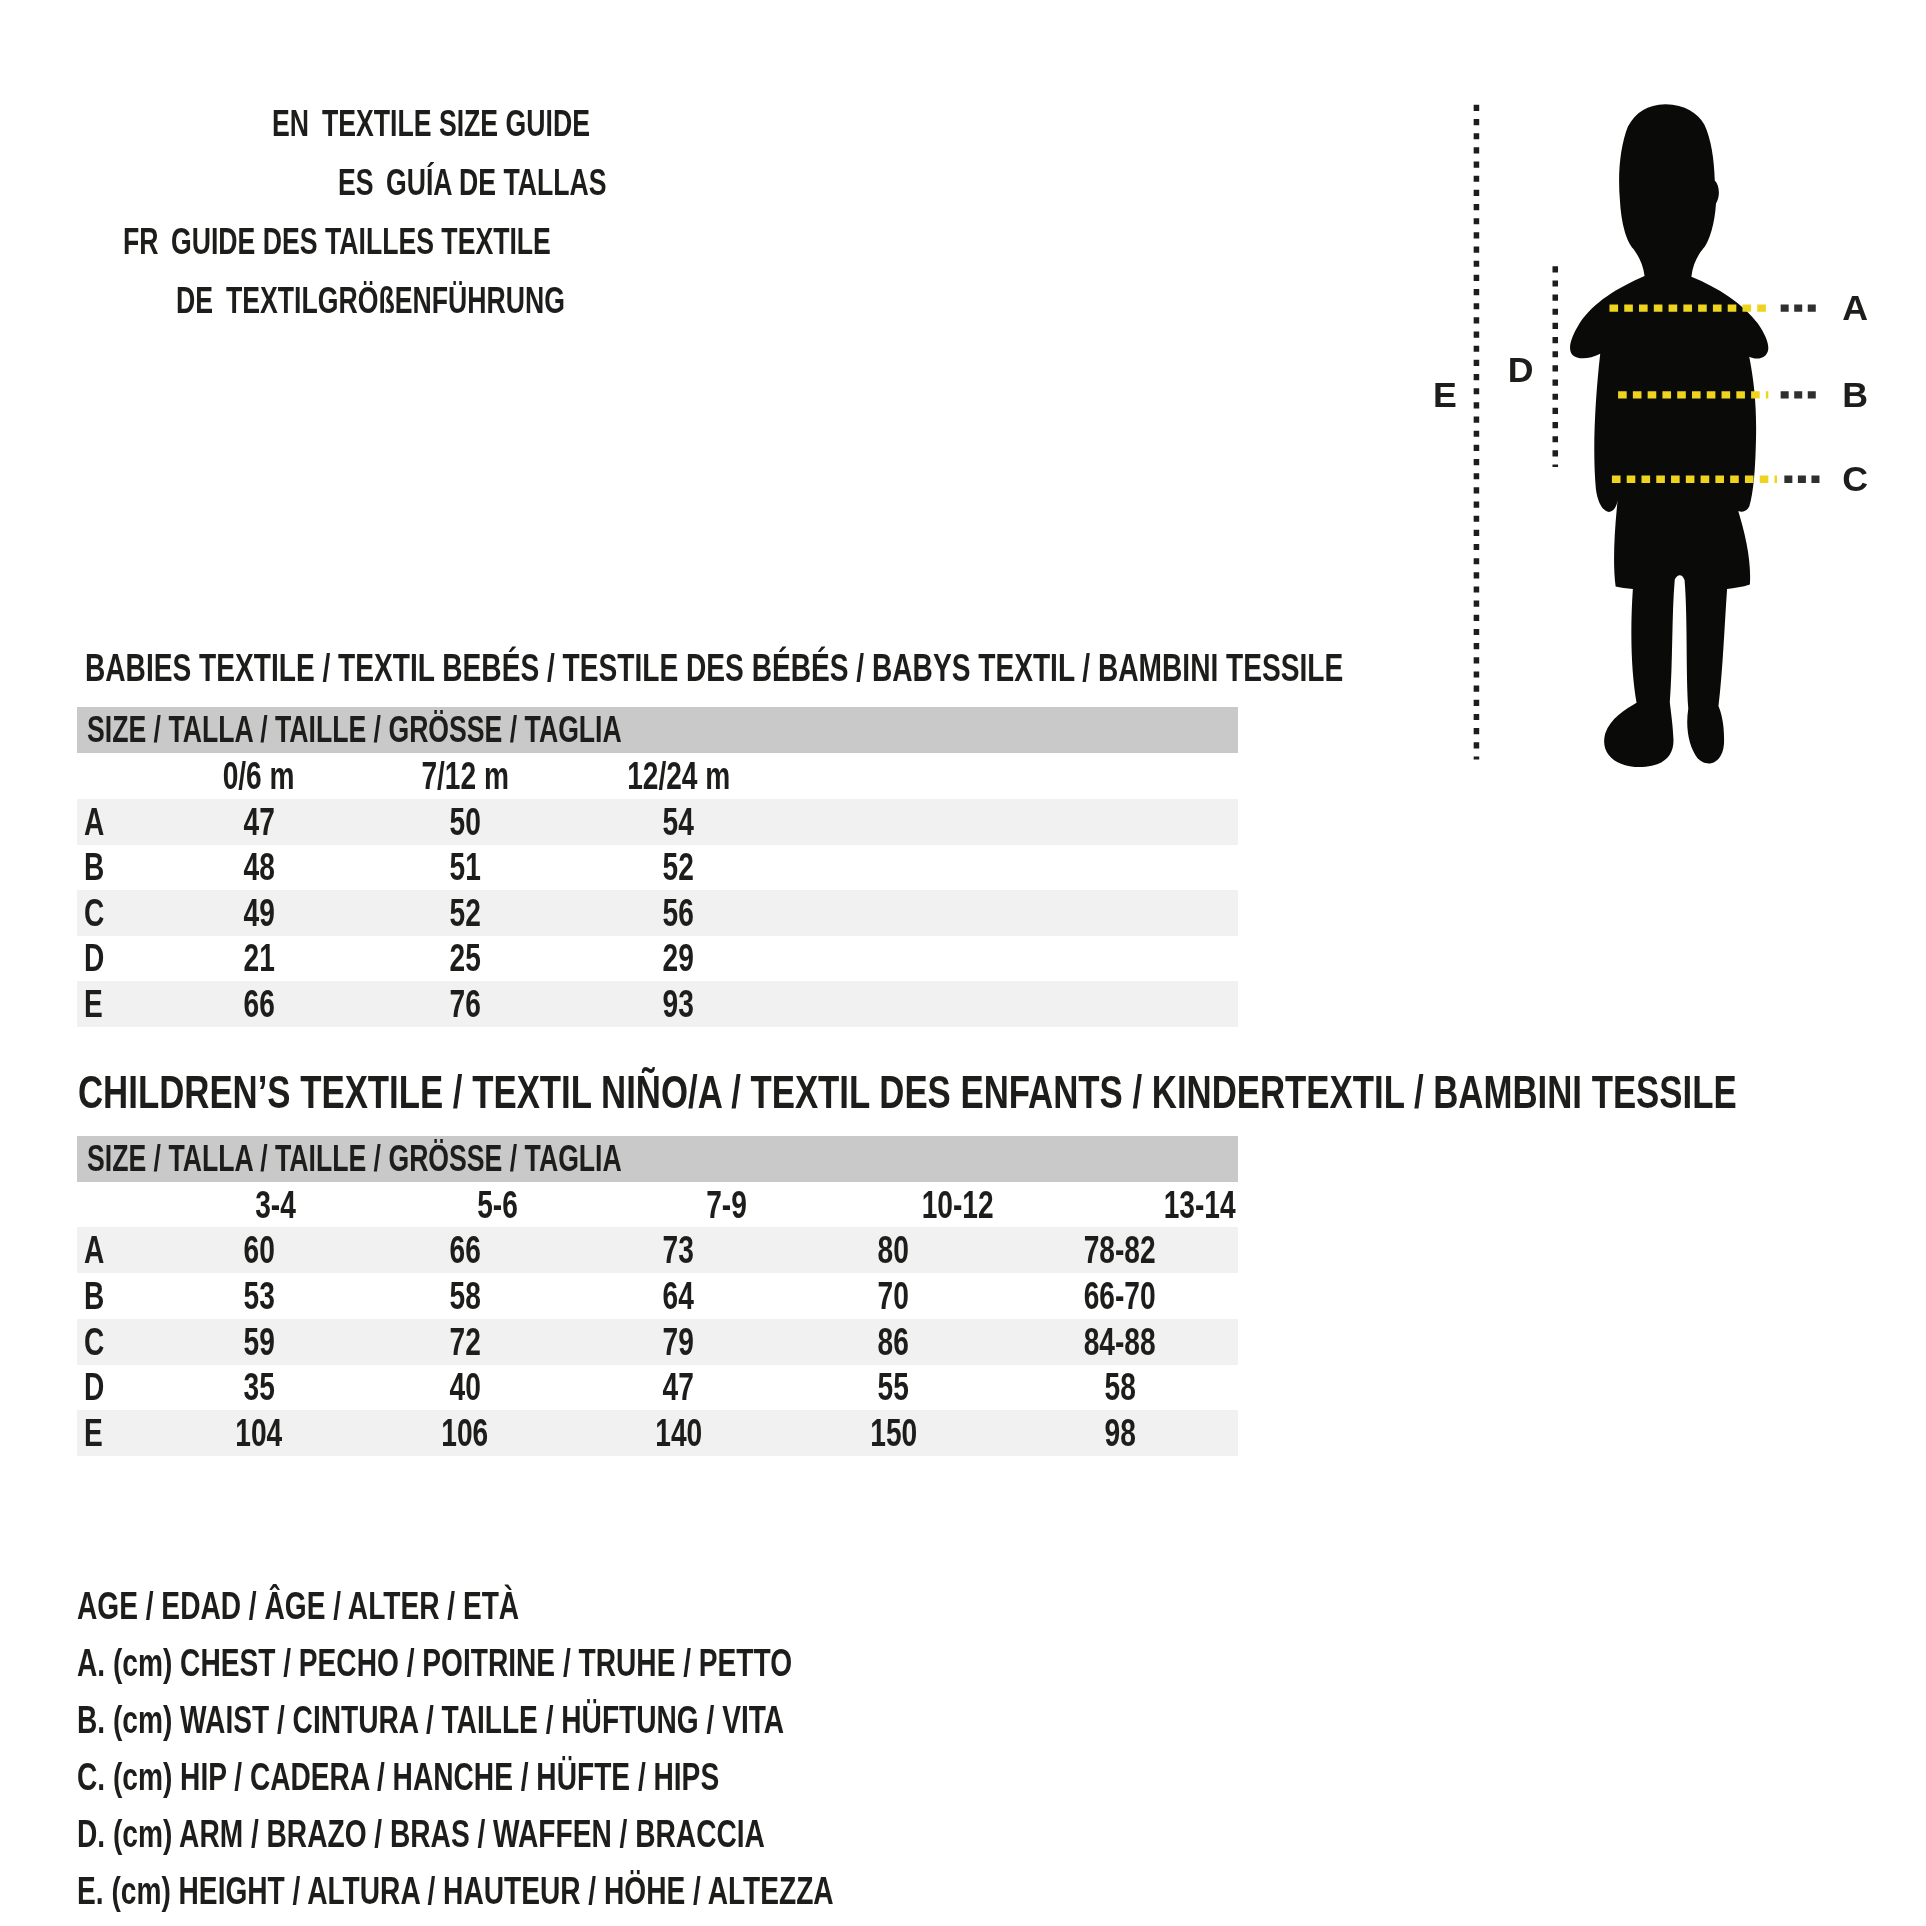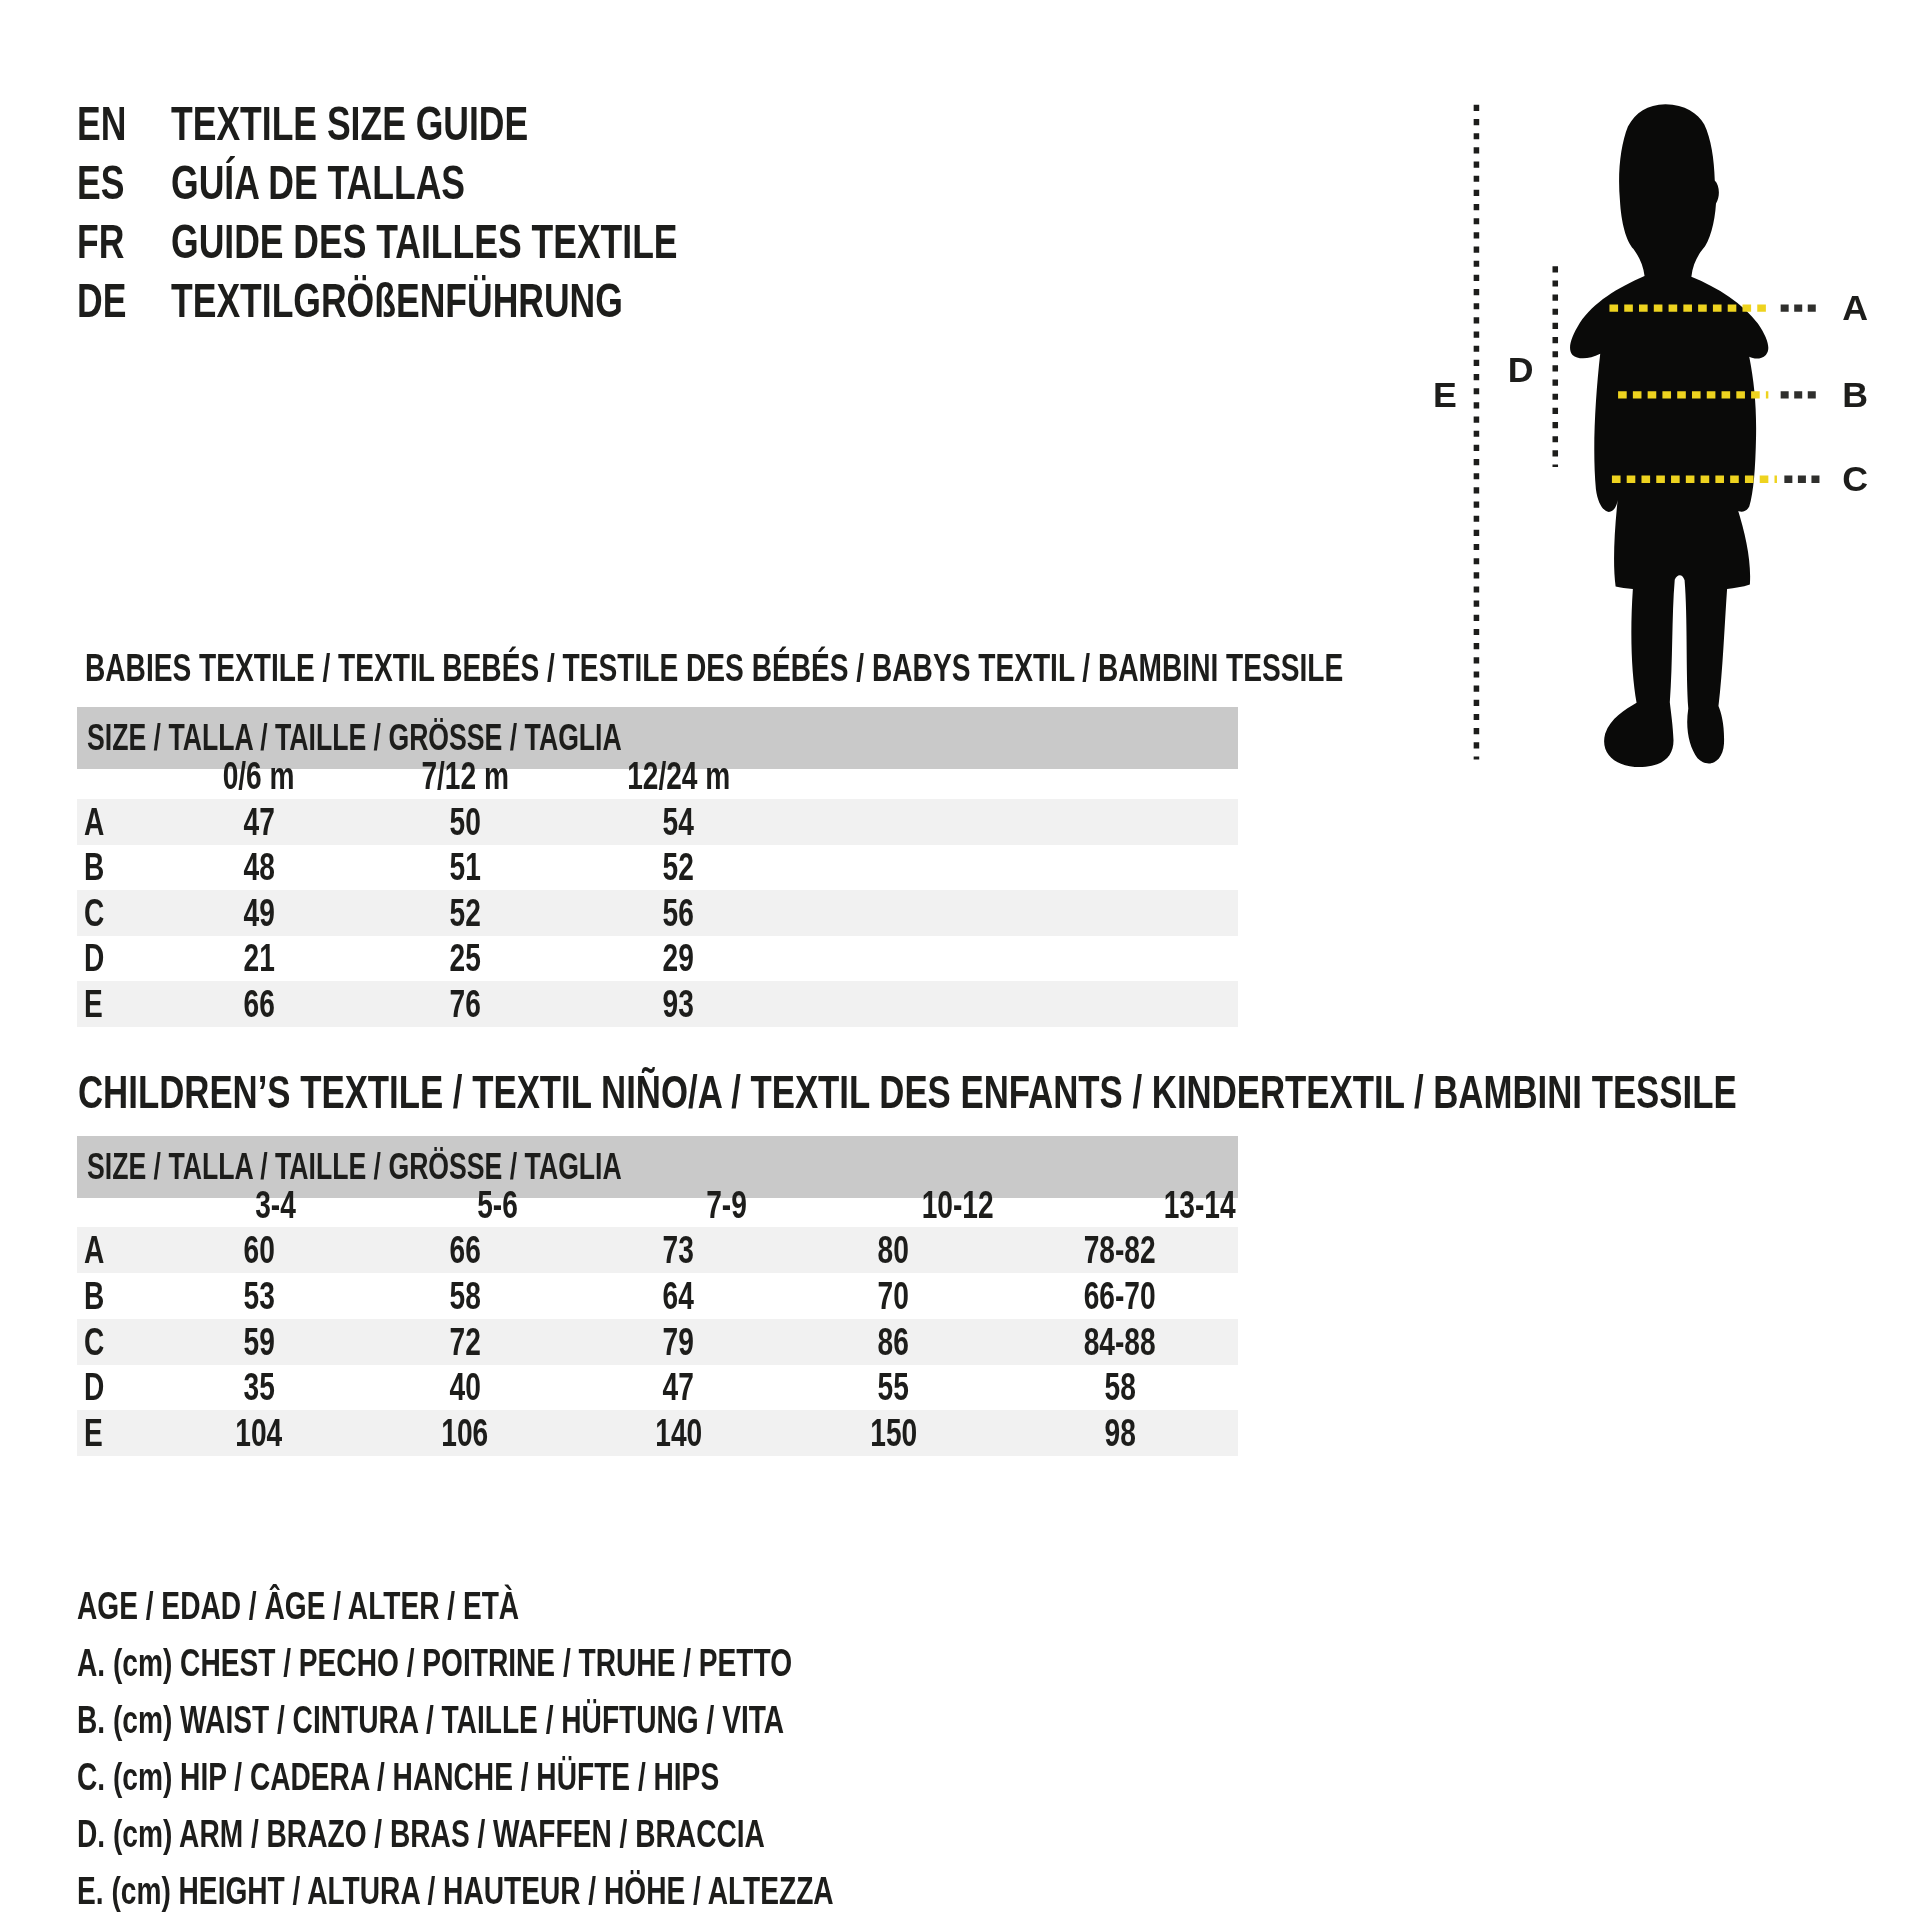--- a/index.html
+++ b/index.html
@@ -6,34 +6,34 @@
   body{
     width:1926px;height:1926px;background:#ffffff;position:relative;
     font-family:"Liberation Sans", sans-serif;font-weight:700;color:#1d1d1b;
     overflow:hidden;
   }
   .cond{display:inline-block;transform:scaleX(0.74);transform-origin:0 50%;white-space:nowrap;}
   .cellspan{display:inline-block;transform:scaleX(0.74);transform-origin:50% 50%;white-space:nowrap;}
 
   
   .langs{position:absolute;left:77px;top:94px;}
-  .lang-row{height:59px;line-height:59px;font-size:48px;}
+  .lang-row{height:59px;line-height:59px;font-size:36px;text-align:right;}
   .lang-code{display:inline-block;width:94px;vertical-align:top;}
   .lang-title{display:inline-block;vertical-align:top;}
 
   
   .figure{position:absolute;left:1405px;top:74px;width:521px;height:733px;}
 
   
   .sec-heading{position:absolute;left:77px;font-size:38px;line-height:38px;white-space:nowrap;}
   .heading-babies{top:641px;}
   .heading-children{top:1072px;}
 
   
-  .size-bar{position:absolute;left:77px;width:1161px;height:62px;background:#c9c9c9;
+  .size-bar{position:absolute;left:77px;width:1161px;height:46px;background:#c9c9c9;
             display:flex;align-items:center;font-size:36px;}
   .size-bar .cond{margin-left:10px;}
   .bar-babies{top:707px;}
   .bar-children{top:1136px;}
 
   
   .grid-row{position:absolute;left:77px;width:1161px;height:46px;
             display:grid;grid-template-columns:83px 198px 214px 213px 217px 236px;
             align-items:center;font-size:38px;}
   .grid-row .cell{text-align:center;}

